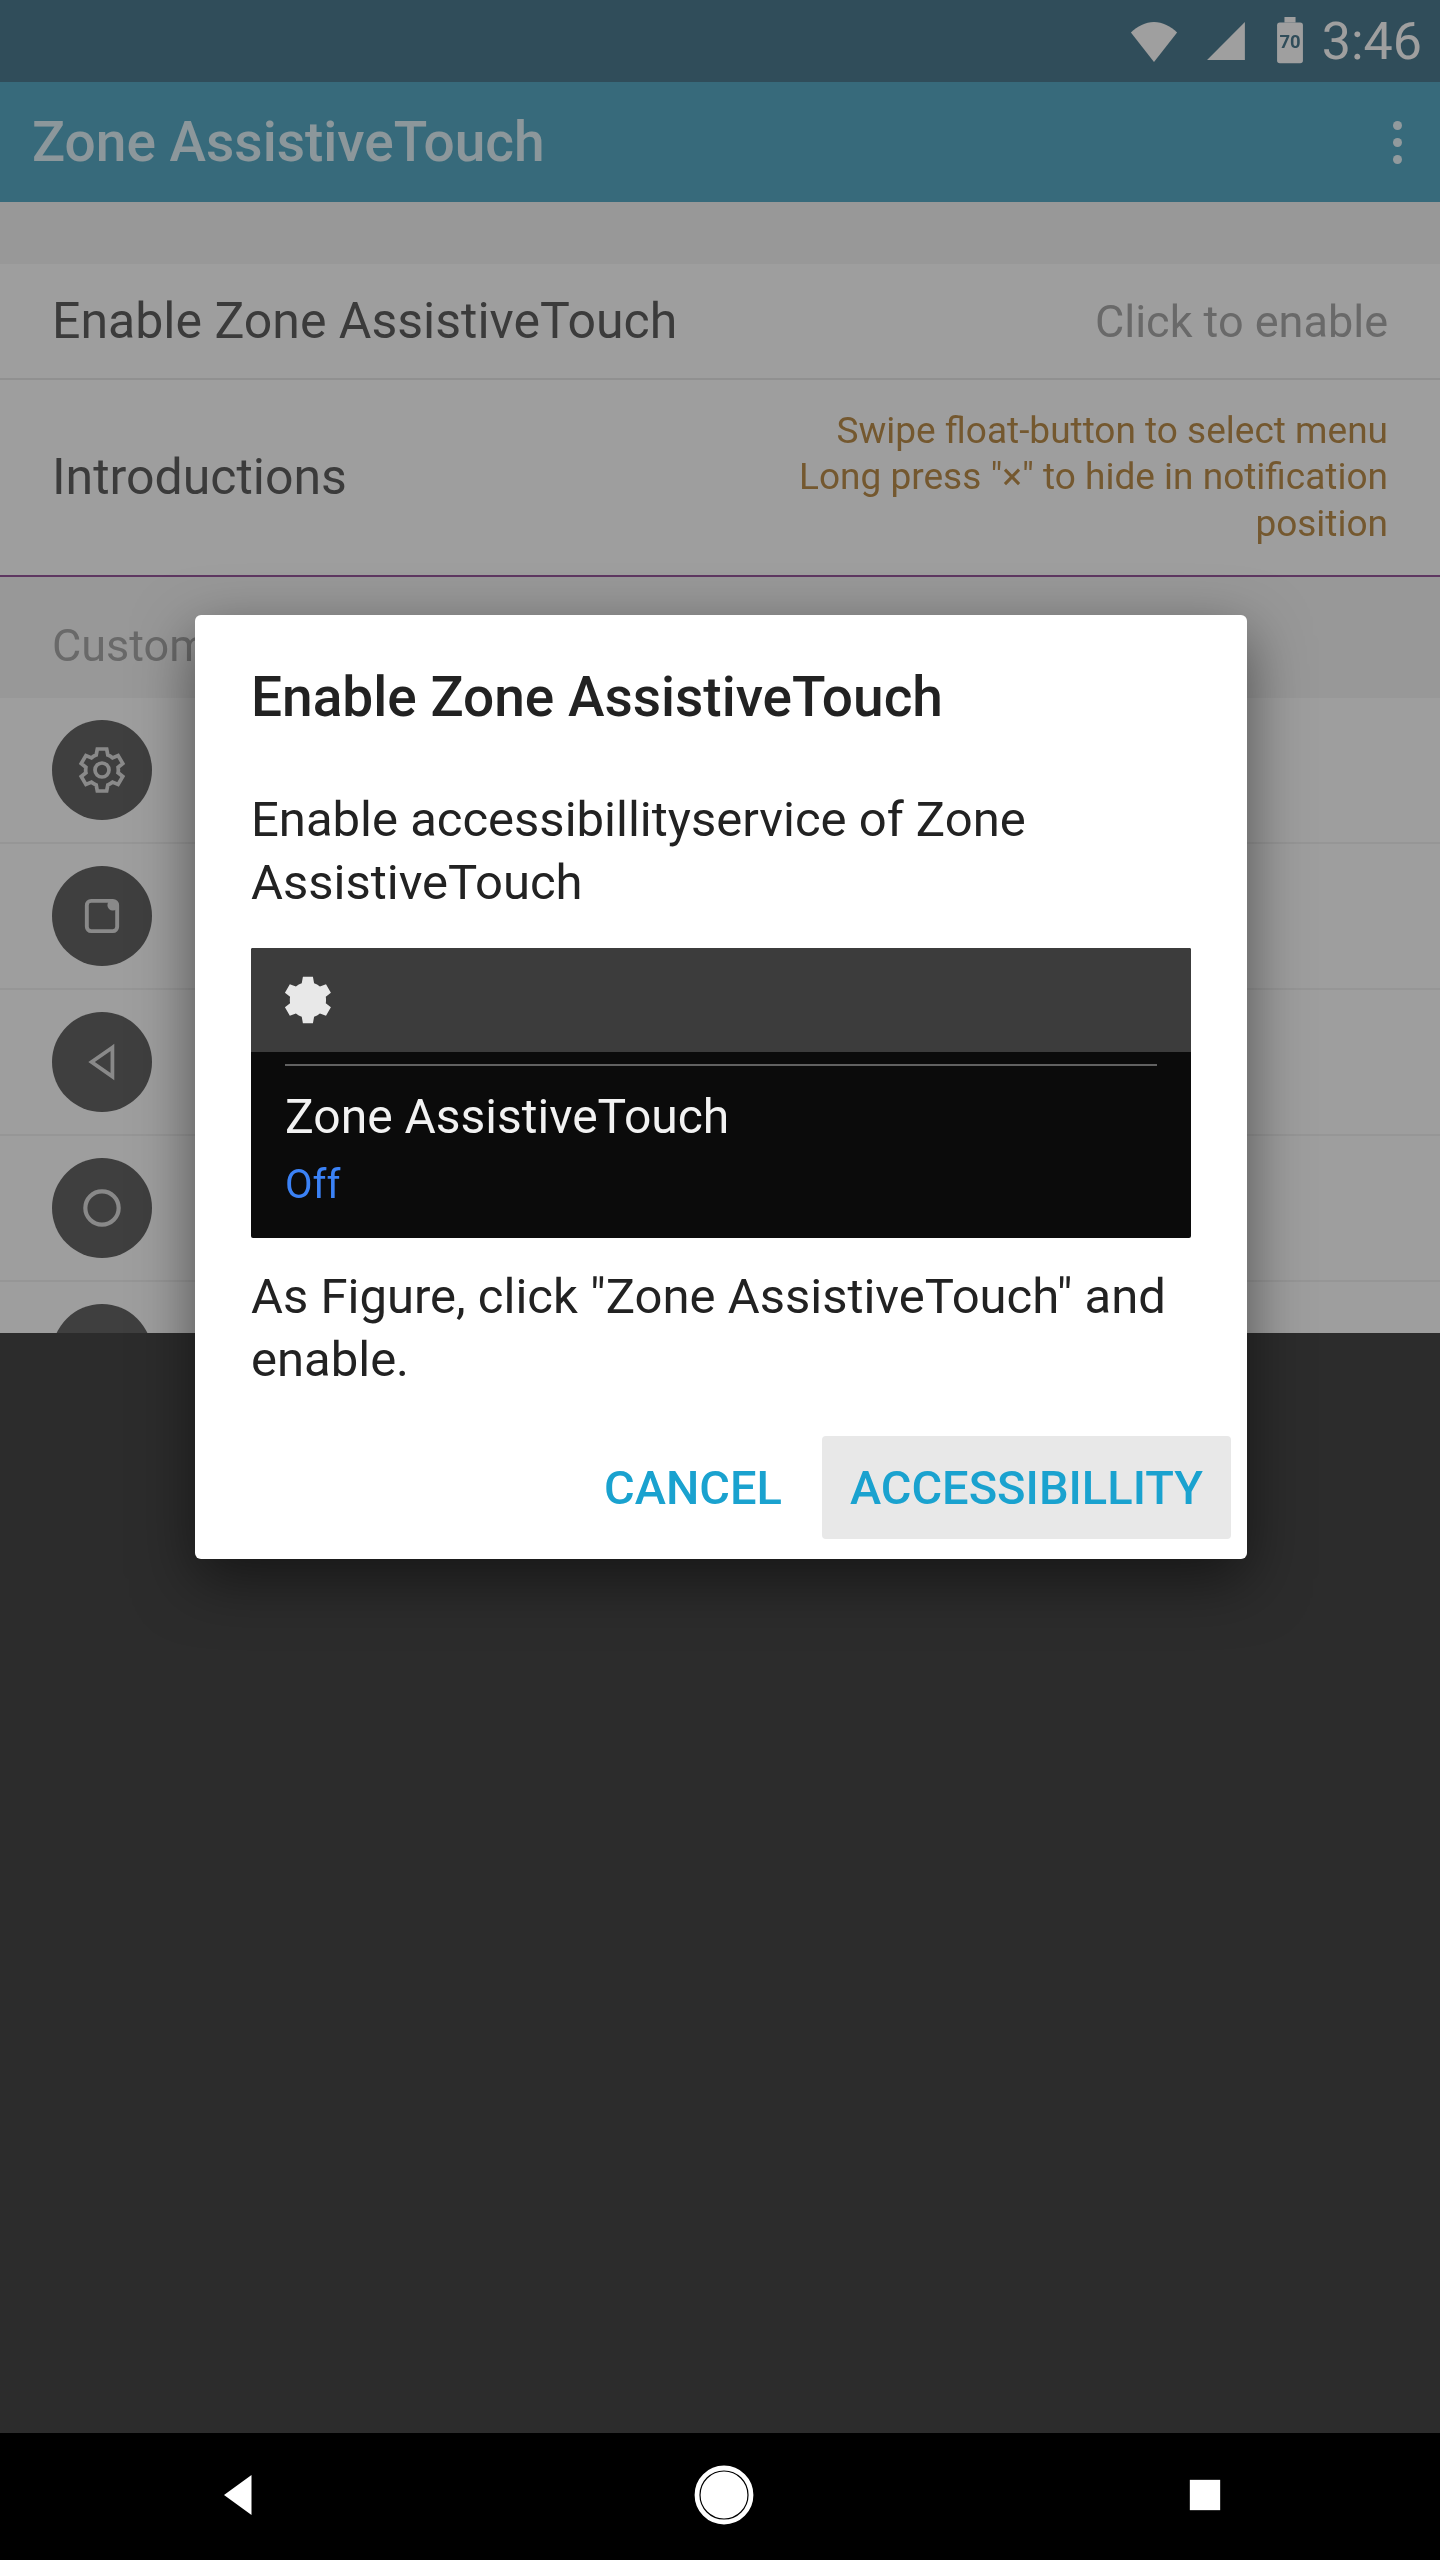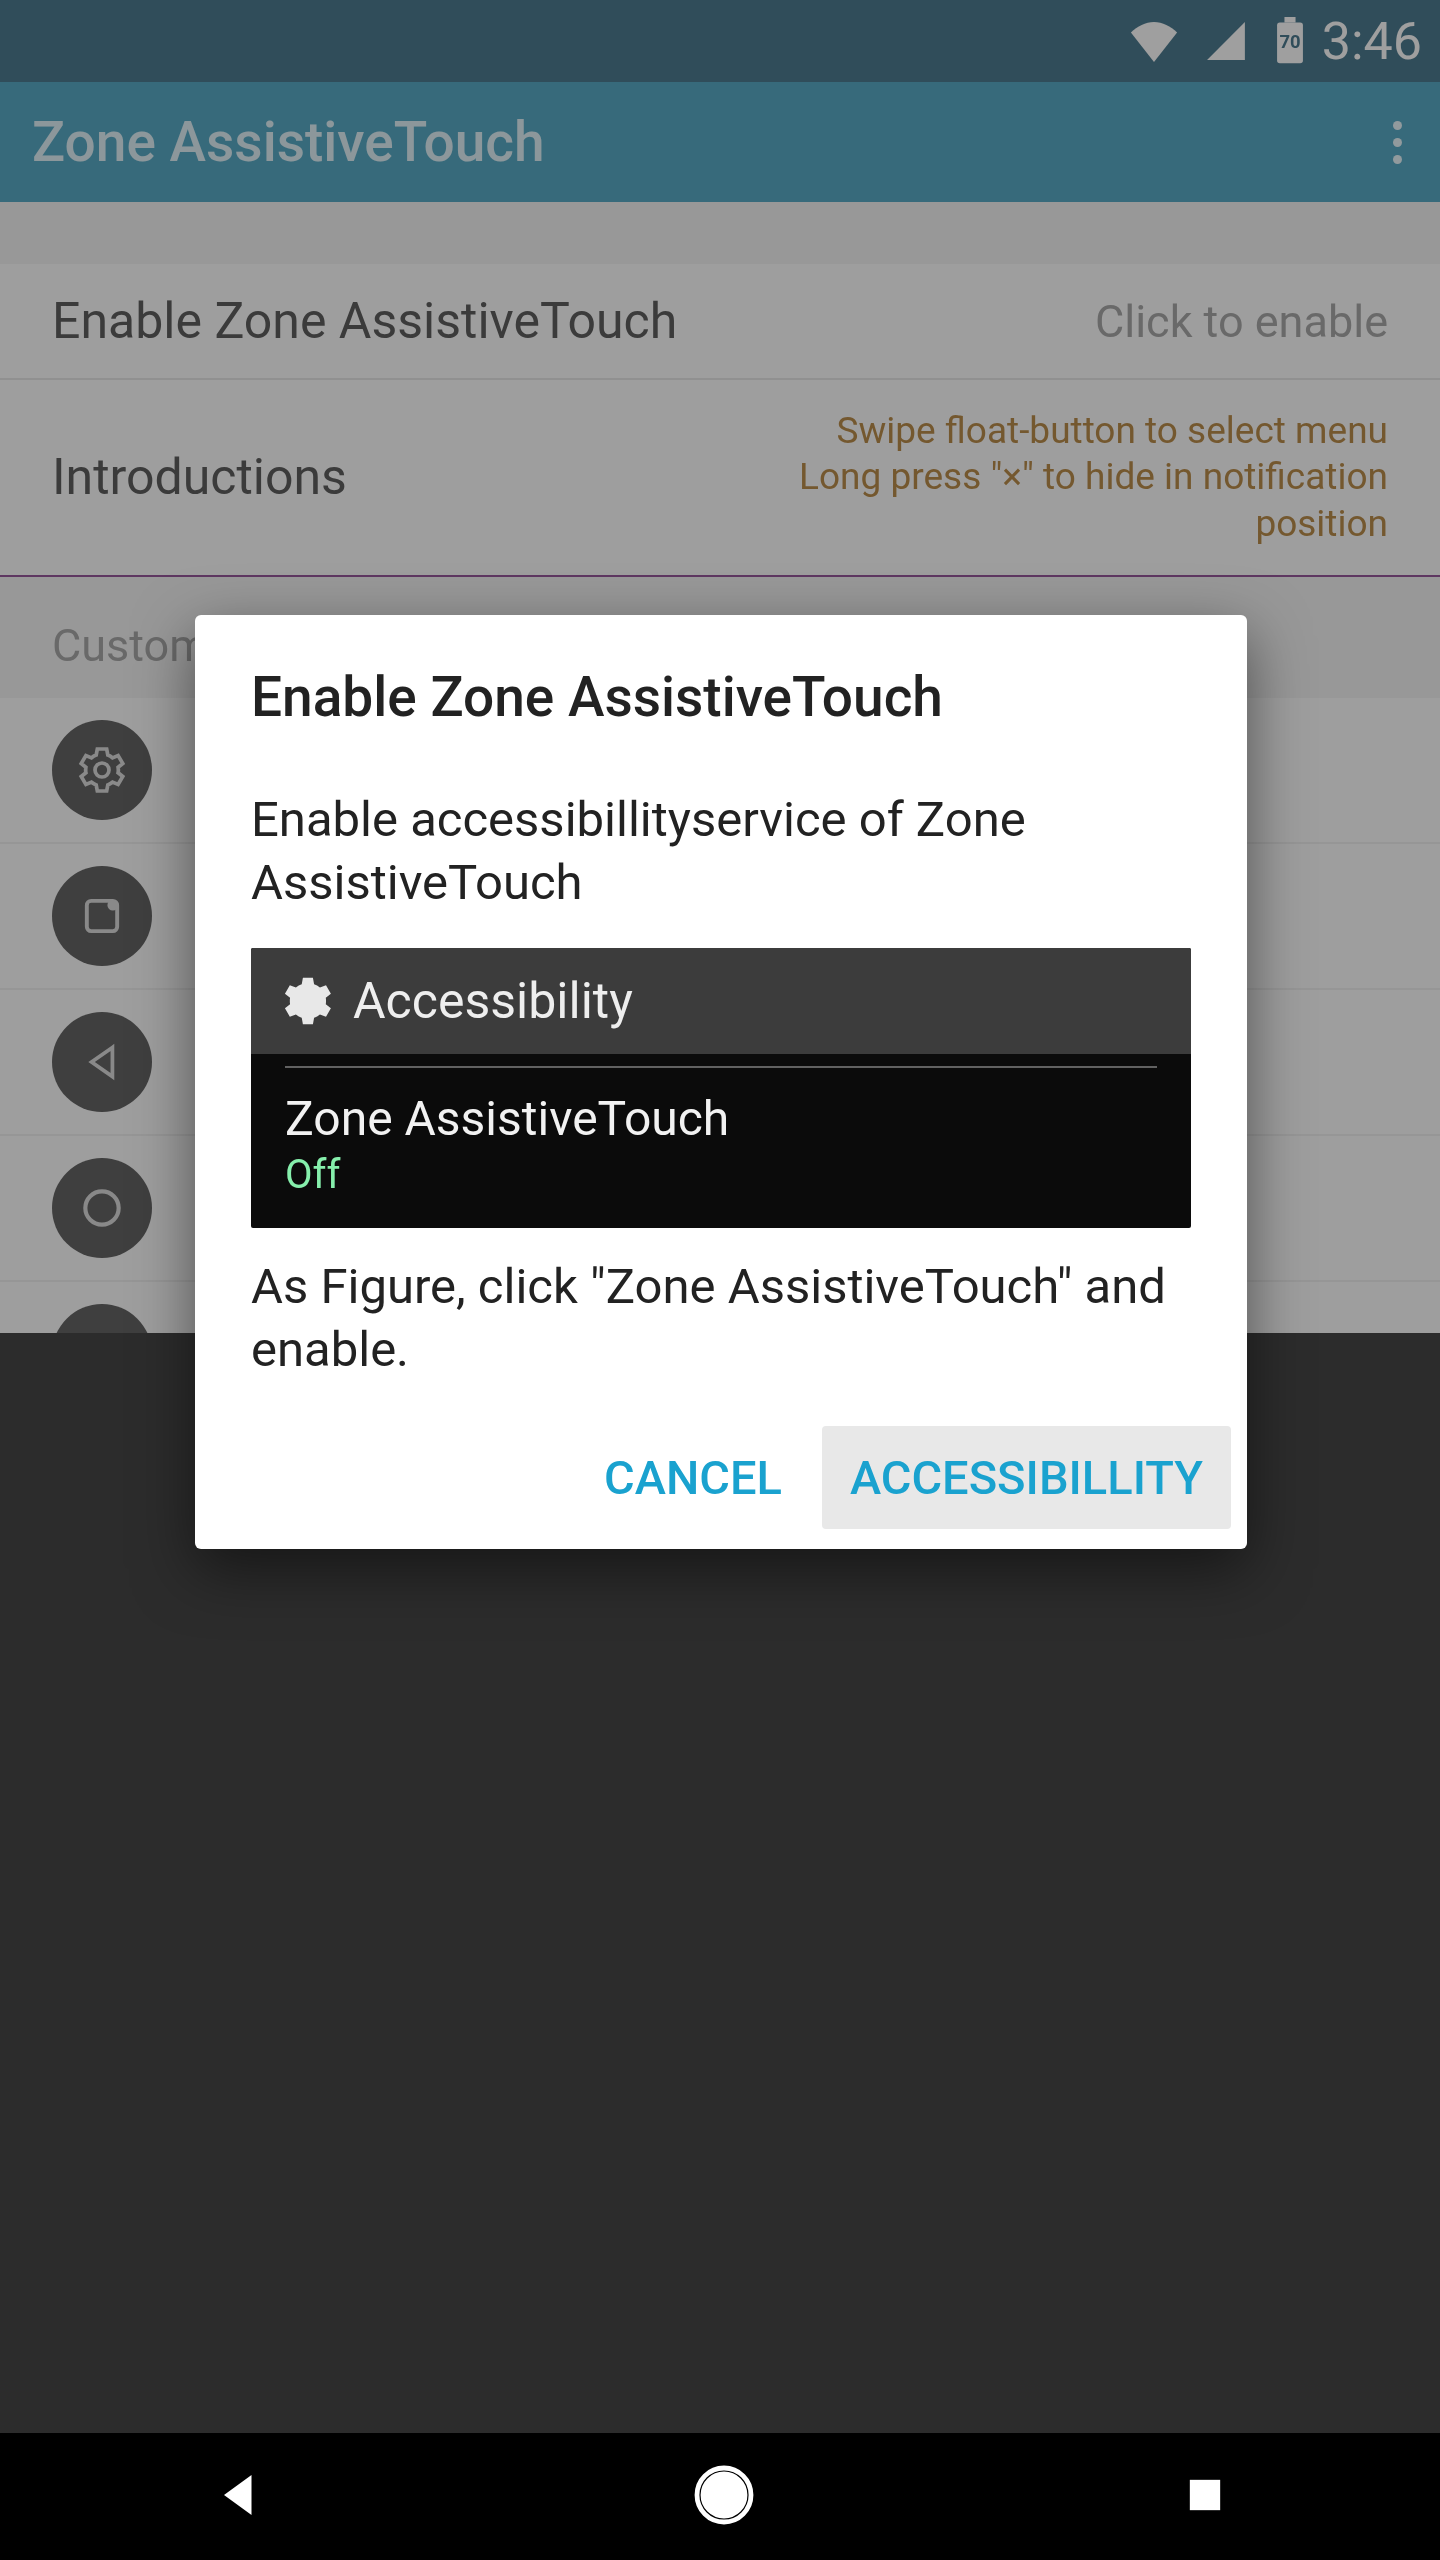--- a/index.html
+++ b/index.html
@@ -52,21 +52,21 @@
   .dialog-body { padding: 0 56px; }
   .dialog-text { font-size: 49px; color: #222; line-height: 1.28; }
   .figure { margin: 34px 0 28px 0; background: #0b0b0b; border-radius: 2px; overflow: hidden; }
   .figure-header { display: flex; align-items: center; gap: 20px; padding: 24px 26px; background: #3c3c3c; }
   .figure-header .label { color: #eee; font-size: 50px; }
   .figure-section { padding: 20px 34px 8px 34px; }
   .figure-section-label { color: #e8e8e8; font-size: 37px; letter-spacing: 2px; }
   .figure-divider { height: 2px; background: #616161; margin: 12px 34px 0 34px; }
   .figure-item { padding: 22px 34px 30px 34px; }
   .figure-item .t { color: #f2f2f2; font-size: 48px; }
-  .figure-item .s { color: #86efac; font-size: 40px; margin-top: 4px; }
+  .figure-item .s { color: #3b82f6; font-size: 40px; margin-top: 16px; }
   .dialog-actions { display: flex; justify-content: flex-end; gap: 12px; padding: 44px 16px 20px 16px; }
   .dlg-btn { font-size: 47px; color: #1aa2cf; padding: 24px 28px; font-weight: 500; cursor: pointer; border-radius: 4px; }
   .dlg-btn.primary { background: #e8e8e8; }
 
   
   .nav-bar { position: absolute; left: 0; right: 0; bottom: 0; height: 127px; background: #000; display: flex; align-items: center; justify-content: space-around; }
 
   
   .bottom-fill { position: absolute; left: 0; right: 0; height: 1100px; bottom: 127px; background: #000; }
 </style>
@@ -187,21 +187,20 @@
   <div class="dialog">
     <div class="dialog-title">Enable Zone AssistiveTouch</div>
     <div class="dialog-body">
       <div class="dialog-text">Enable accessibillityservice of Zone AssistiveTouch</div>
 
       <div class="figure">
         <div class="figure-header">
           <svg width="56" height="56" viewBox="0 0 24 24" fill="#e8e8e8">
               <path d="M12 8a4 4 0 1 0 0 8 4 4 0 0 0 0-8zm9 4c0-.5 0-1-.1-1.4l2.2-1.7-2.1-3.7-2.6 1c-.8-.6-1.6-1.1-2.5-1.4L15.4 2h-4.3l-.5 2.8c-.9.3-1.7.8-2.5 1.4l-2.6-1L3.4 8.9l2.2 1.7C5.5 11 5.5 11.5 5.5 12s0 1 .1 1.4l-2.2 1.7 2.1 3.7 2.6-1c.8.6 1.6 1.1 2.5 1.4l.5 2.8h4.3l.5-2.8c.9-.3 1.7-.8 2.5-1.4l2.6 1 2.1-3.7-2.2-1.7c.1-.4.1-.9.1-1.4z"></path>
             </svg>
-          <div class="label">Accessibility</div>
         </div>
         <div class="figure-divider"></div>
         <div class="figure-item">
           <div class="t">Zone AssistiveTouch</div>
           <div class="s">Off</div>
         </div>
       </div>
 
       <div class="dialog-text">As Figure, click "Zone AssistiveTouch" and enable.</div>
     </div>

